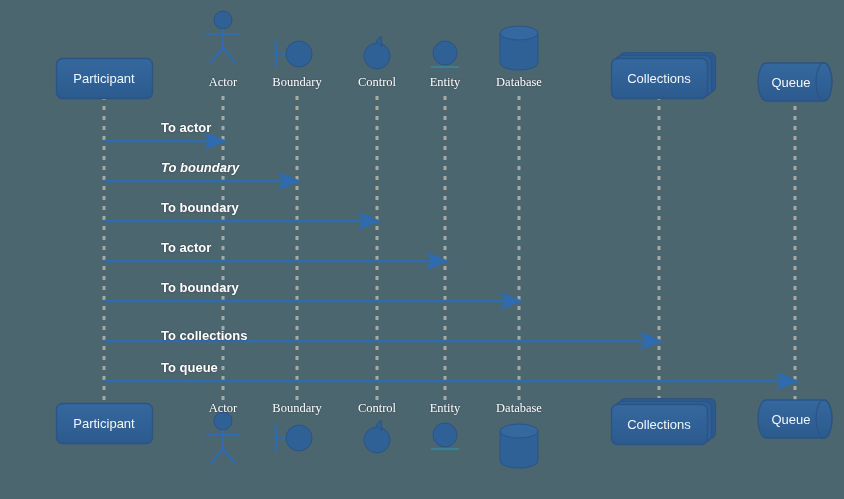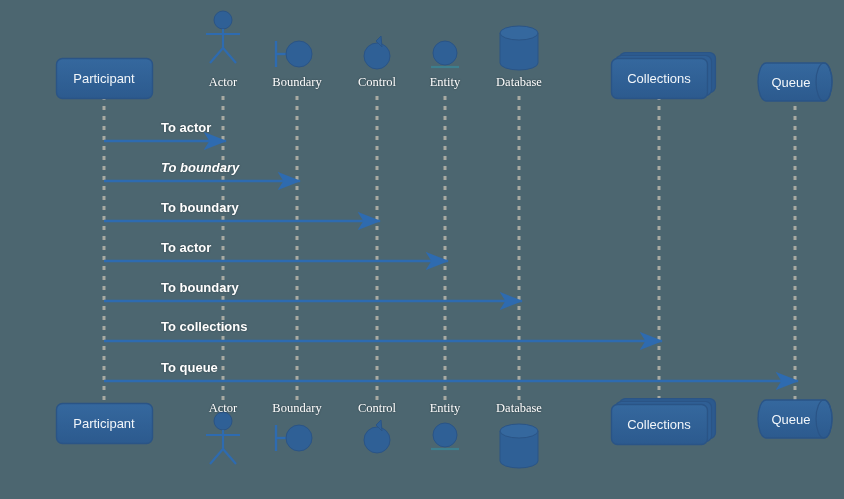--- a/index.html
+++ b/index.html
@@ -143,16 +143,16 @@
       <div class="lbl" style="left: 519px; top: 401px; transform: translateX(-50%);">Database</div>
       <div class="box-lbl" style="left: 599px; top: 69px; transform: none; width: 120px; height: 18px;">Collections</div>
       <div class="box-lbl" style="left: 599px; top: 415px; transform: none; width: 120px; height: 18px;">Collections</div>
       <div class="box-lbl" style="left: 741px; top: 73px; transform: none; width: 100px; height: 18px;">Queue</div>
       <div class="box-lbl" style="left: 741px; top: 410px; transform: none; width: 100px; height: 18px;">Queue</div>
       <div class="msg-lbl" style="left: 117px; top: 120px;">To actor</div>
       <div class="msg-lbl" style="left: 117px; top: 160px; font-style: italic;">To boundary</div>
       <div class="msg-lbl" style="left: 117px; top: 200px;">To boundary</div>
       <div class="msg-lbl" style="left: 117px; top: 240px;">To actor</div>
       <div class="msg-lbl" style="left: 117px; top: 280px;">To boundary</div>
-      <div class="msg-lbl" style="left: 117px; top: 319px;">To collections</div>
+      <div class="msg-lbl" style="left: 117px; top: 328px;">To collections</div>
       <div class="msg-lbl" style="left: 117px; top: 360px;">To queue</div>
     </div>
 </div>
 
 </body></html>

